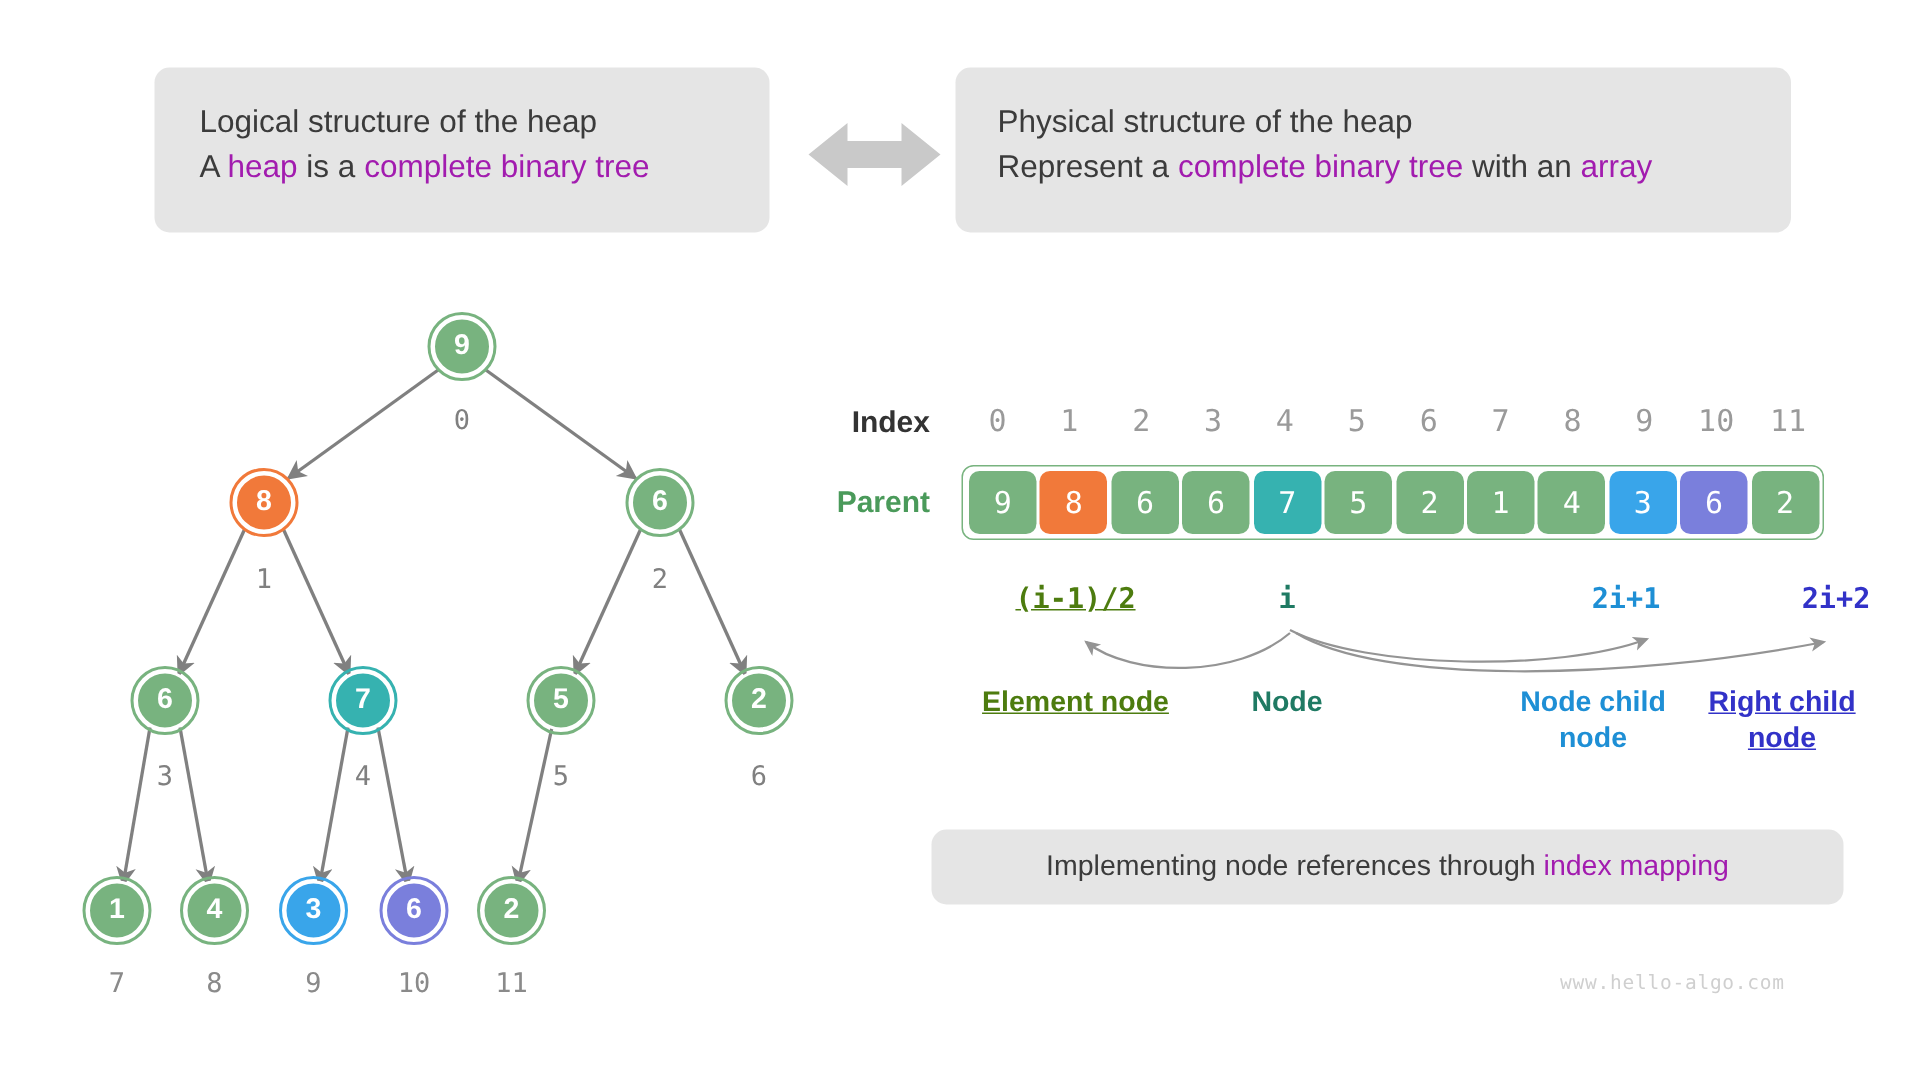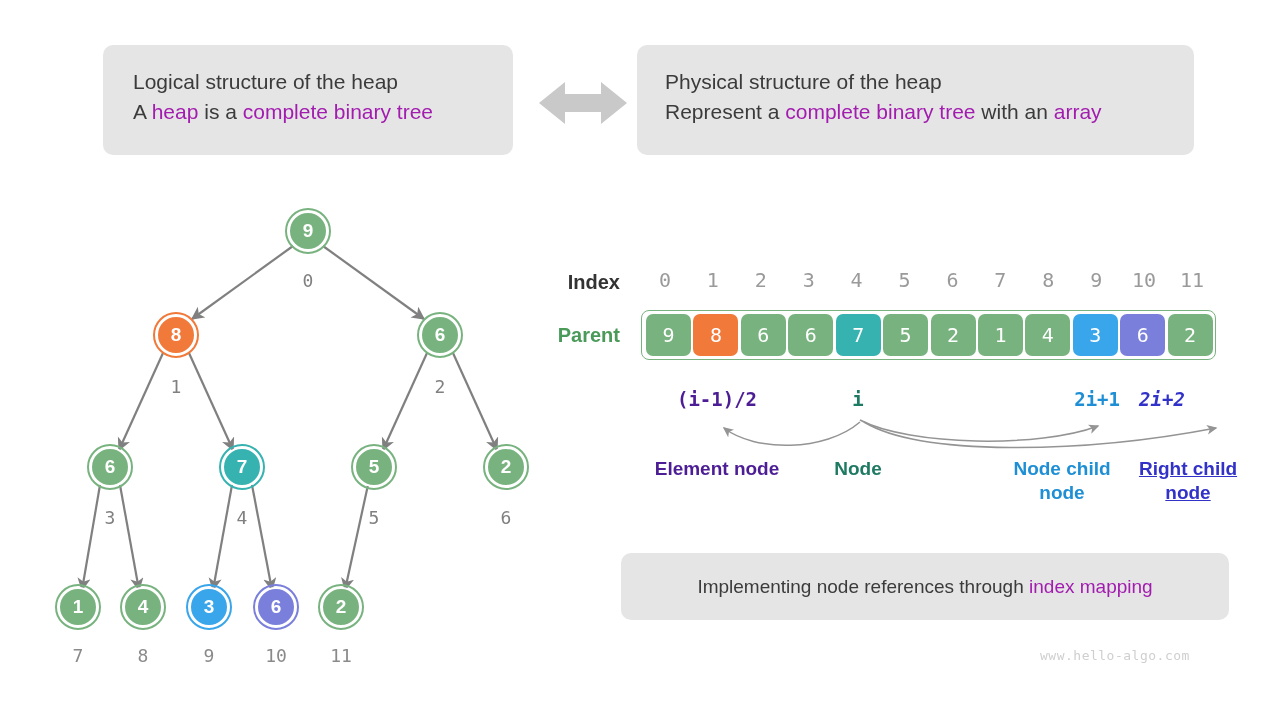--- a/index.html
+++ b/index.html
@@ -23,21 +23,21 @@
     font-size: 21px;
     line-height: 30px;
     white-space: nowrap;
     color: #3b3b3b;
   }
   .caption-line b { font-weight: normal; color: #a21caf; }
 
   #box-logical { left: 103px; top: 45px; width: 410px; height: 110px; padding: 22px 0 0 30px; }
   #box-physical { left: 637px; top: 45px; width: 557px; height: 110px; padding: 22px 0 0 28px; }
   #box-footer {
-    left: 621px; top: 553px; width: 608px; height: 67px;
+    left: 621px; top: 553px; width: 608px; height: 50px;
     padding: 0; display: flex; align-items: center; justify-content: center;
   }
   #box-footer .caption-line { font-size: 19px; }
 
   
   #double-arrow { position: absolute; left: 535px; top: 78px; width: 96px; height: 50px; }
 
   
   #tree-layer { position: absolute; left: 0; top: 180px; width: 600px; height: 520px; }
   .node {
@@ -142,21 +142,21 @@
     text-align: center;
   }
   .role {
     position: absolute;
     font-family: "Liberation Sans", sans-serif;
     font-size: 19px;
     font-weight: bold;
     text-align: center;
     line-height: 24px;
   }
-  .c-parent { color: #4c1d95; }
+  .c-parent { color: #4d7c0f; text-decoration: underline; }
   .c-node   { color: #1f7a63; }
   .c-left   { color: #1e8fd5; }
   .c-right  { color: #3232c8; }
 
   #curve-layer { position: absolute; left: 620px; top: 400px; width: 620px; height: 70px; }
 
   
   #watermark {
     position: absolute; left: 1040px; top: 648px;
     font-family: "DejaVu Sans Mono", monospace;
@@ -294,22 +294,22 @@
           <div class="array-cell cell-green" style="left: 380.333px;">4</div>
           <div class="array-cell cell-blue" style="left: 427.75px;">3</div>
           <div class="array-cell cell-purple" style="left: 475.167px;">6</div>
           <div class="array-cell cell-green" style="left: 522.583px;">2</div>
         </div>
     </div>
   </div>
 
   <div class="formula c-parent" style="left:653px;top:388px;width:128px;">(i-1)/2</div>
   <div class="formula c-node" style="left:818px;top:388px;width:80px;">i</div>
-  <div class="formula c-left" style="left:1048px;top:388px;width:72px;text-align:right;">2i+1</div>
-  <div class="formula c-right" style="left:1126px;top:388px;width:72px;font-style:italic;">2i+2</div>
+  <div class="formula c-left" style="left:1048px;top:388px;width:72px;">2i+1</div>
+  <div class="formula c-right" style="left:1188px;top:388px;width:72px;">2i+2</div>
 
   <div id="curve-layer">
     <svg width="620" height="70" viewBox="0 0 620 70">
       <defs>
         <marker id="ch" markerWidth="8" markerHeight="8" refX="6" refY="3.2" orient="auto">
           <path d="M0,0 L7,3.2 L0,6.4 L1.8,3.2 z" fill="#949494"></path>
         </marker>
       </defs>
       <g stroke="#949494" stroke-width="1.5" fill="none" marker-end="url(#ch)">
         <path d="M240,22 C205,52 135,52 104,28"></path>

